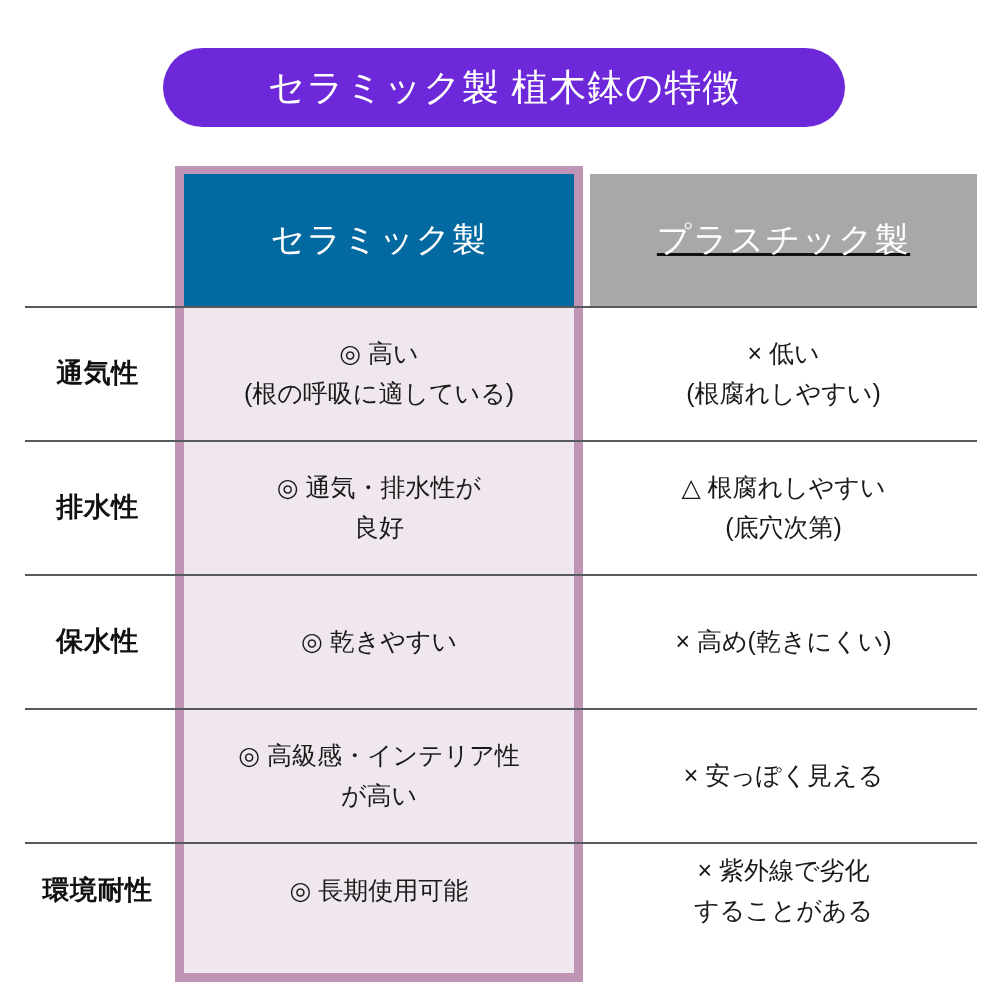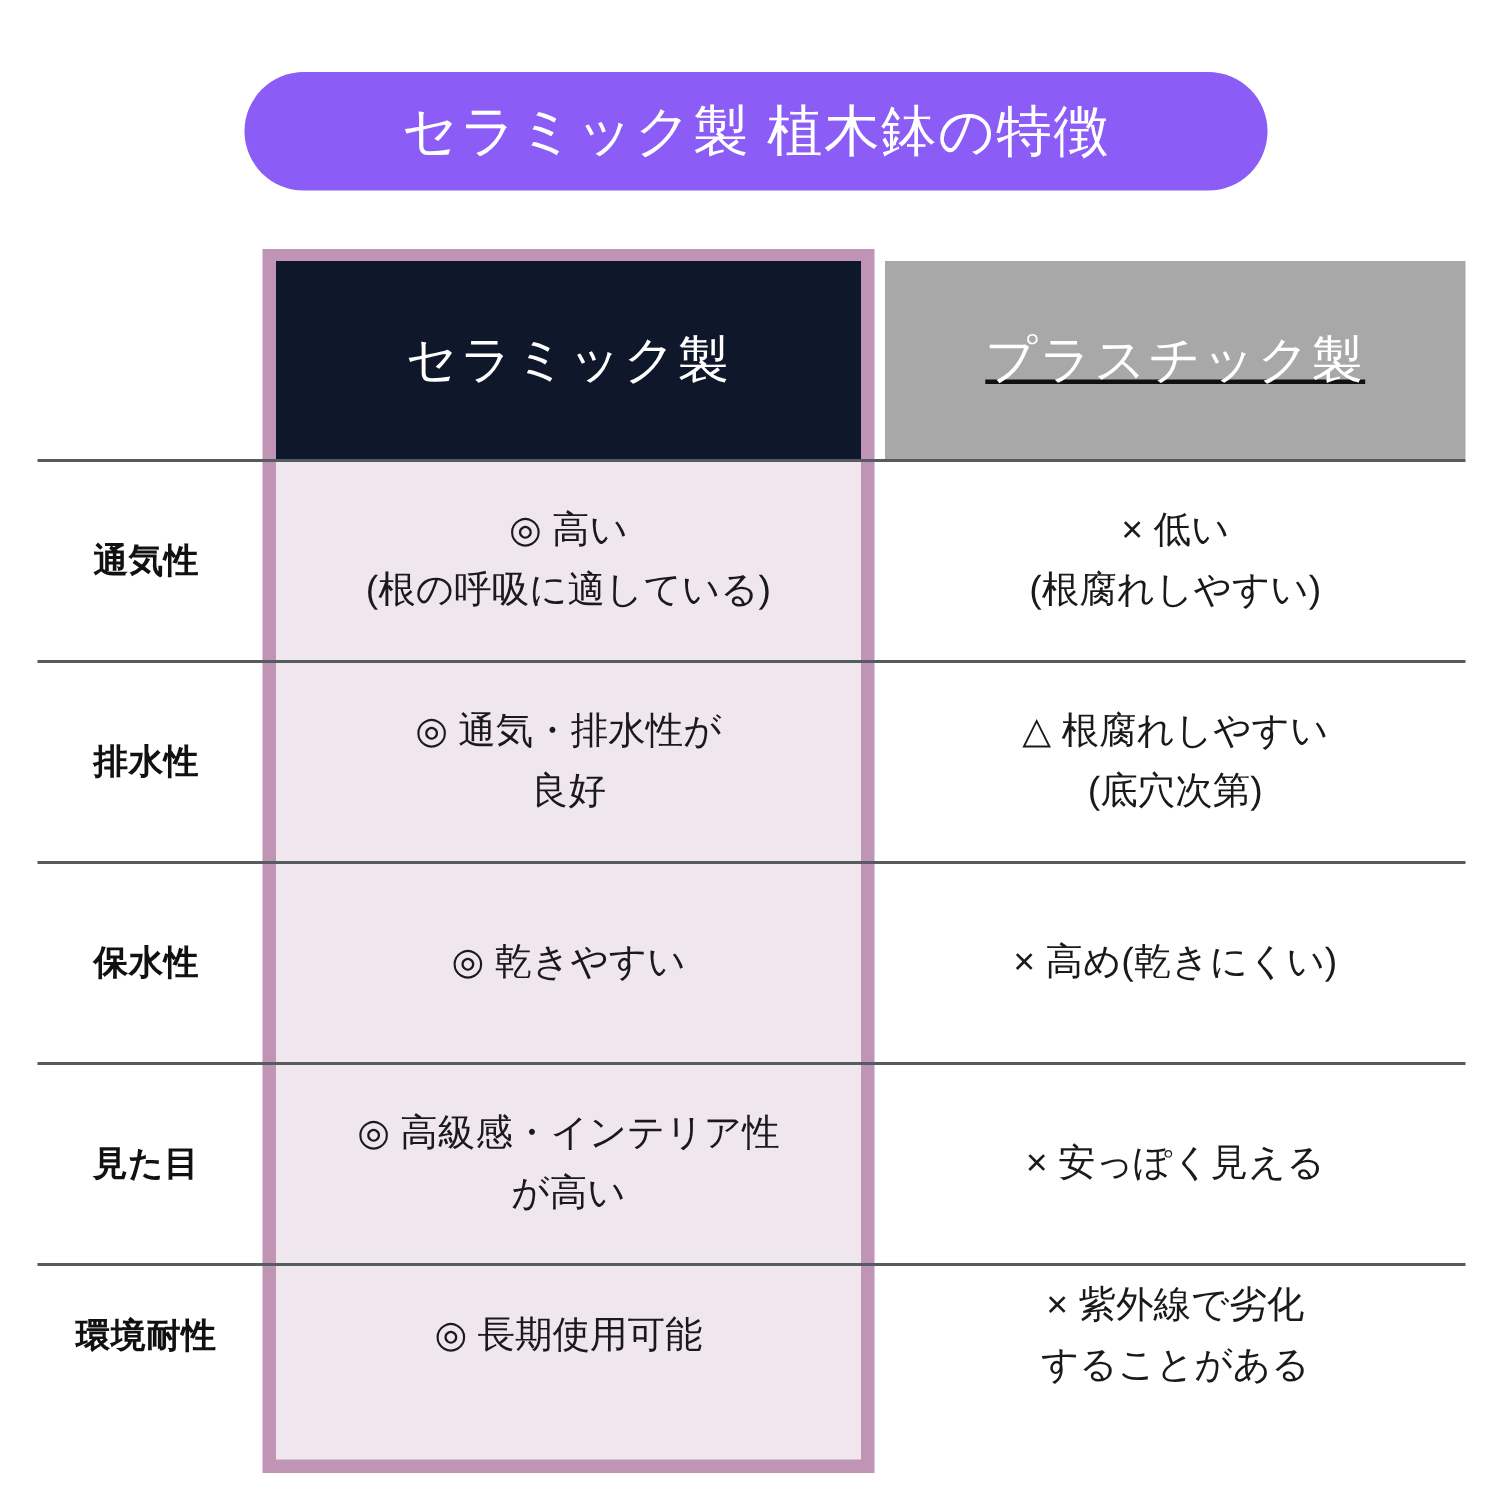--- a/index.html
+++ b/index.html
@@ -16,21 +16,21 @@
     overflow: hidden;
   }
 
   
   #title-pill {
     position: absolute;
     left: 163px;
     top: 48px;
     width: 682px;
     height: 79px;
-    background: #8b5cf6;
+    background: #6d28d9;
     border-radius: 40px;
     display: flex;
     align-items: center;
     justify-content: center;
   }
   #title-pill .title-text {
     color: #ffffff;
     font-size: 37px;
     font-weight: 500;
     letter-spacing: 1px;
@@ -63,21 +63,21 @@
     top: 174px;
     height: 132px;
     display: flex;
     align-items: center;
     justify-content: center;
     z-index: 3;
   }
   #hdr-ceramic {
     left: 184px;
     width: 390px;
-    background: #0f172a;
+    background: #0369a1;
   }
   #hdr-plastic {
     left: 590px;
     width: 387px;
     background: #a8a8a8;
     text-decoration: underline;
   }
   .hdr .hdr-text {
     color: #ffffff;
     font-size: 34px;
@@ -123,21 +123,21 @@
     flex-direction: column;
     align-items: center;
     justify-content: center;
     box-sizing: border-box;
   }
   .cell-label {
     left: 20px;
     width: 155px;
   }
   .cell-label .txt {
-    font-size: 23px;
+    font-size: 27px;
     font-weight: 700;
     color: #111111;
     letter-spacing: 0.5px;
     white-space: nowrap;
     text-align: right;
   }
   .cell-ceramic {
     left: 184px;
     width: 390px;
   }
@@ -218,23 +218,20 @@
       <span class="txt">◎ 乾きやすい</span>
 
     </div>
     <div class="cell cell-plastic">
       <span class="txt">× 高め(乾きにくい)</span>
 
     </div>
   </div>
 
   <div class="row" id="row-4" style="top:708px">
-    <div class="cell cell-label">
-      <span class="txt">見た目</span>
-    </div>
     <div class="cell cell-ceramic">
       <span class="txt">◎ 高級感・インテリア性</span>
       <span class="txt">が高い</span>
     </div>
     <div class="cell cell-plastic">
       <span class="txt">× 安っぽく見える</span>
 
     </div>
   </div>
 

